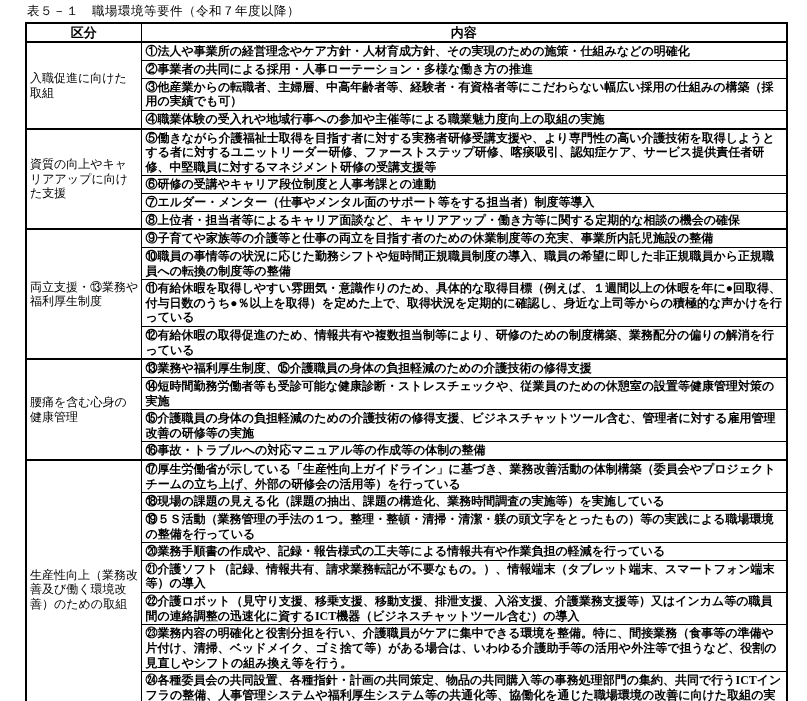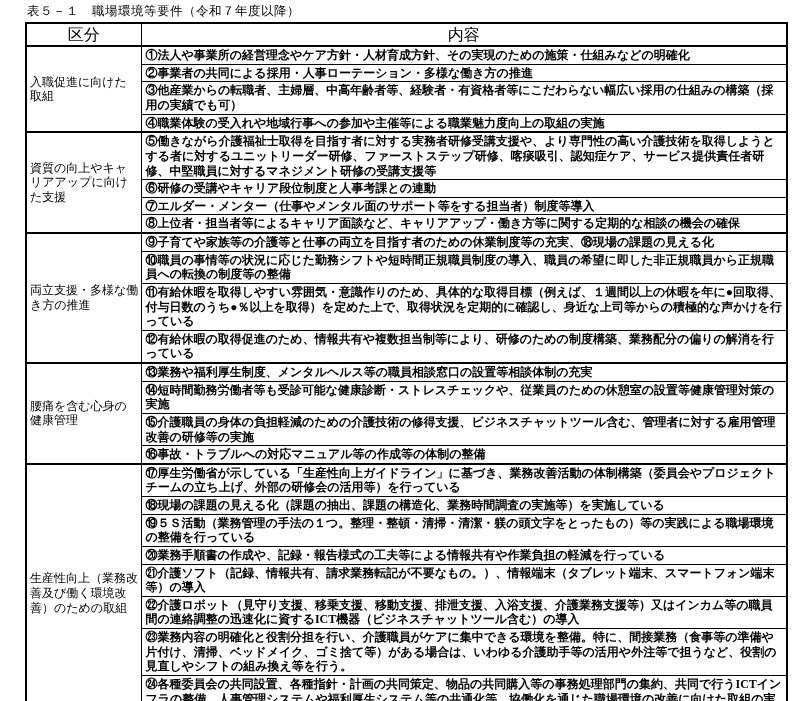--- a/index.html
+++ b/index.html
@@ -30,24 +30,24 @@
     width: 761px;
     border: 2px solid #000;
     font-size: 12px;
     line-height: 1.22;
   }
   col.col-category { width: 115px; }
   col.col-content  { width: 646px; }
   thead th {
     border: 1px solid #000;
     border-bottom: 2px solid #000;
-    font-weight: normal;
+    font-weight: bold;
     text-align: center;
     padding: 1px 2px;
-    font-size: 16px;
+    font-size: 13px;
   }
   tbody.group {
     border-top: 2px solid #000;
     border-bottom: 2px solid #000;
   }
   td.category-cell {
     border: 1px solid #000;
     border-left: 2px solid #000;
     vertical-align: middle;
     text-align: left;
@@ -109,38 +109,38 @@
       <tr>
         <td class="content-cell">⑦エルダー・メンター（仕事やメンタル面のサポート等をする担当者）制度等導入</td>
       </tr>
       <tr>
         <td class="content-cell">⑧上位者・担当者等によるキャリア面談など、キャリアアップ・働き方等に関する定期的な相談の機会の確保</td>
       </tr>
     </tbody>
 
     <tbody class="group">
       <tr>
-        <td class="category-cell" rowspan="4">両立支援・多様な働き方の推進</td>
-        <td class="content-cell">⑨子育てや家族等の介護等と仕事の両立を目指す者のための休業制度等の充実、⑱現場の課題の見える化</td>
+        <td class="category-cell" rowspan="4">両立支援・⑬業務や福利厚生制度</td>
+        <td class="content-cell">⑨子育てや家族等の介護等と仕事の両立を目指す者のための休業制度等の充実、事業所内託児施設の整備</td>
       </tr>
       <tr>
         <td class="content-cell">⑩職員の事情等の状況に応じた勤務シフトや短時間正規職員制度の導入、職員の希望に即した非正規職員から正規職員への転換の制度等の整備</td>
       </tr>
       <tr>
         <td class="content-cell">⑪有給休暇を取得しやすい雰囲気・意識作りのため、具体的な取得目標（例えば、１週間以上の休暇を年に●回取得、付与日数のうち●％以上を取得）を定めた上で、取得状況を定期的に確認し、身近な上司等からの積極的な声かけを行っている</td>
       </tr>
       <tr>
         <td class="content-cell">⑫有給休暇の取得促進のため、情報共有や複数担当制等により、研修のための制度構築、業務配分の偏りの解消を行っている</td>
       </tr>
     </tbody>
 
     <tbody class="group">
       <tr>
         <td class="category-cell" rowspan="4">腰痛を含む心身の健康管理</td>
-        <td class="content-cell">⑬業務や福利厚生制度、メンタルヘルス等の職員相談窓口の設置等相談体制の充実</td>
+        <td class="content-cell">⑬業務や福利厚生制度、⑮介護職員の身体の負担軽減のための介護技術の修得支援</td>
       </tr>
       <tr>
         <td class="content-cell">⑭短時間勤務労働者等も受診可能な健康診断・ストレスチェックや、従業員のための休憩室の設置等健康管理対策の実施</td>
       </tr>
       <tr>
         <td class="content-cell">⑮介護職員の身体の負担軽減のための介護技術の修得支援、ビジネスチャットツール含む、管理者に対する雇用管理改善の研修等の実施</td>
       </tr>
       <tr>
         <td class="content-cell">⑯事故・トラブルへの対応マニュアル等の作成等の体制の整備</td>
       </tr>

